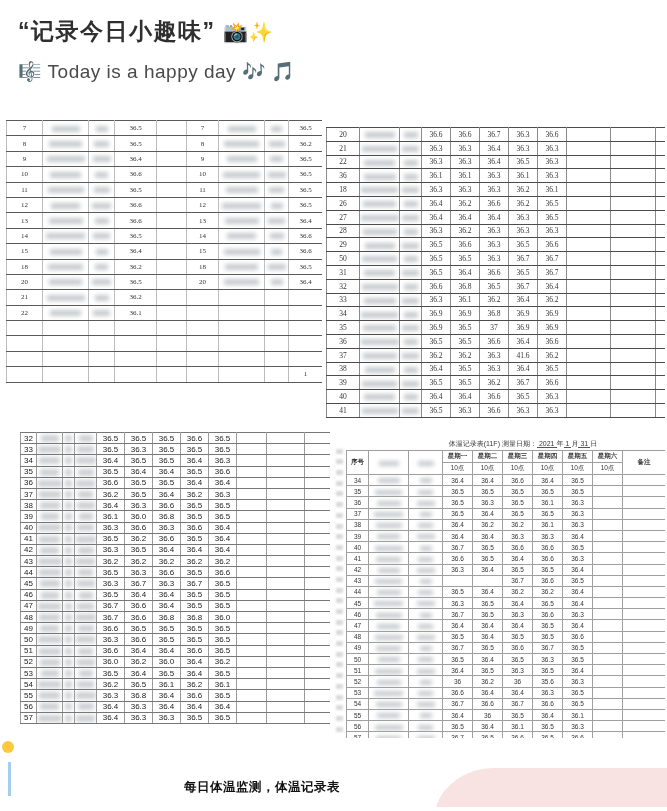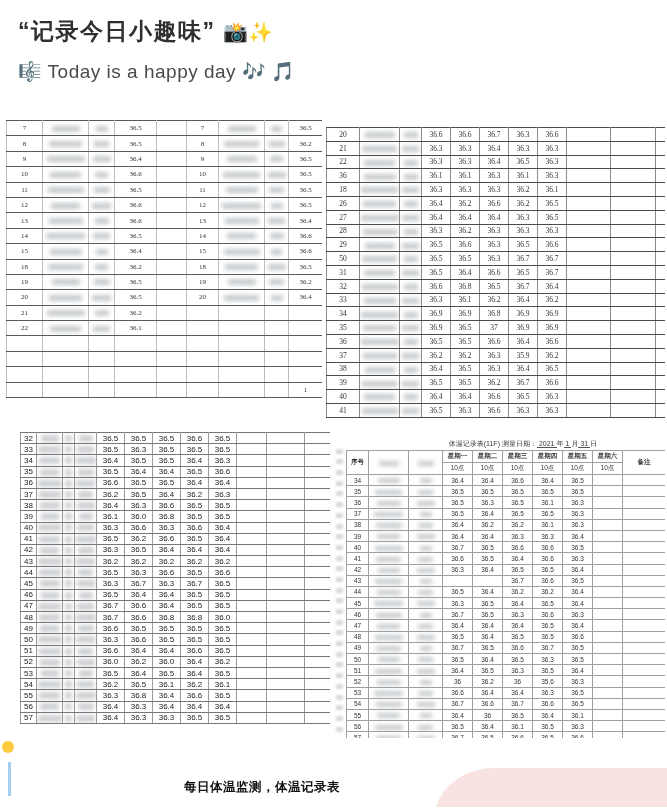--- a/index.html
+++ b/index.html
@@ -192,31 +192,20 @@
             <td><span class="bl" style="width: 35px;"></span></td>
             <td><span class="bl" style="width: 13px;"></span></td>
             <td>36.2</td>
             <td class="gap"></td>
             <td>18</td>
             <td><span class="bl" style="width: 33px;"></span></td>
             <td><span class="bl" style="width: 18px;"></span></td>
             <td>36.5</td>
           </tr>
           <tr>
-            <td>19</td>
-            <td><span class="bl" style="width: 28px;"></span></td>
-            <td><span class="bl" style="width: 16px;"></span></td>
-            <td>36.5</td>
-            <td class="gap"></td>
-            <td>19</td>
-            <td><span class="bl" style="width: 28px;"></span></td>
-            <td><span class="bl" style="width: 15px;"></span></td>
-            <td>36.2</td>
-          </tr>
-          <tr>
             <td>20</td>
             <td><span class="bl" style="width: 33px;"></span></td>
             <td><span class="bl" style="width: 19px;"></span></td>
             <td>36.5</td>
             <td class="gap"></td>
             <td>20</td>
             <td><span class="bl" style="width: 35px;"></span></td>
             <td><span class="bl" style="width: 12px;"></span></td>
             <td>36.4</td>
           </tr>
@@ -514,21 +503,21 @@
             <td></td>
             <td></td>
           </tr>
           <tr>
             <td>37</td>
             <td><span class="bl" style="width: 34px;"></span></td>
             <td><span class="bl" style="width: 17px;"></span></td>
             <td>36.2</td>
             <td>36.2</td>
             <td>36.3</td>
-            <td>35.9</td>
+            <td>41.6</td>
             <td>36.2</td>
             <td></td>
             <td></td>
             <td></td>
           </tr>
           <tr>
             <td>38</td>
             <td><span class="bl" style="width: 30px;"></span></td>
             <td><span class="bl" style="width: 14px;"></span></td>
             <td>36.4</td>

